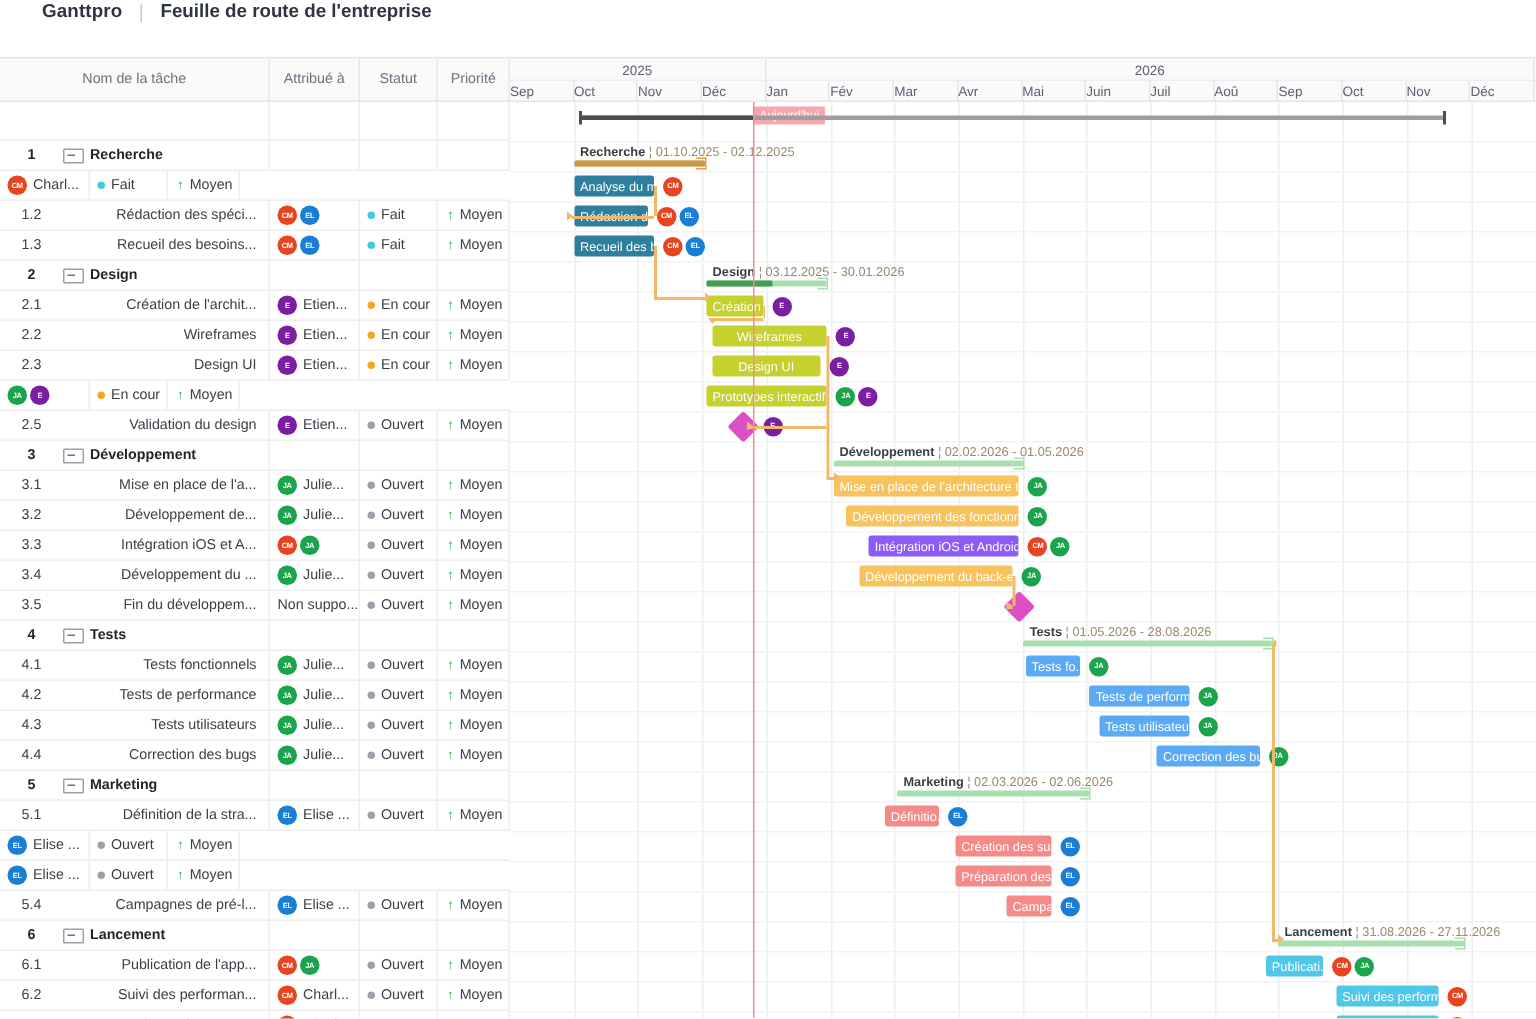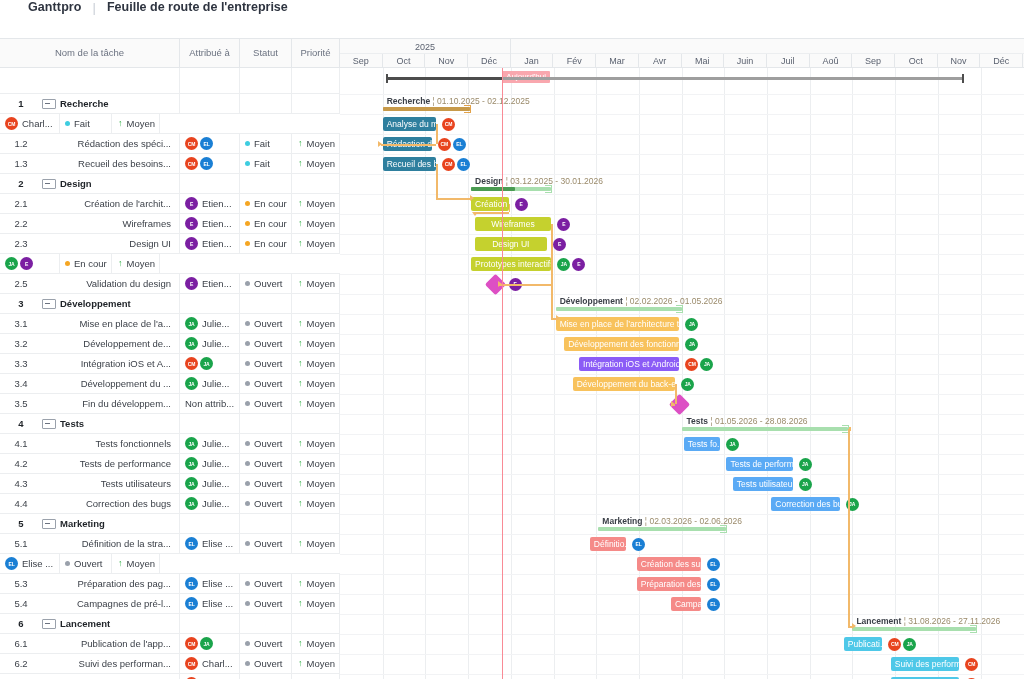--- a/index.html
+++ b/index.html
@@ -89,21 +89,21 @@
   #timeline {
     position: absolute; left: 340px; top: 38px; width: 684px; height: 641px;
     background: #fff; overflow: hidden;
   }
   #tl-years { height: 16px; display: flex; border-top: 1px solid #e4e7ea;
               border-bottom: 1px solid #eceef0; background: #fafafa; }
   .yearcell { font-size: 9px; color: #5b6270; text-align: center; line-height: 16px;
               border-right: 1px solid #e4e7ea; height: 16px; }
   #tl-months { height: 14px; display: flex; border-bottom: 1px solid #e4e7ea;
                background: #fafafa; }
-  .monthcell { font-size: 9px; color: #5b6270; text-align: center; line-height: 14px;
+  .monthcell { font-size: 9px; color: #5b6270; line-height: 14px;
                border-right: 1px solid #e4e7ea; height: 14px; }
 
   #tl-body { position: relative; height: 611px; }
   #colgrid { position: absolute; inset: 0; }
   .vline { position: absolute; top: 0; bottom: 0; width: 1px; background: #eceef0; }
   .rowline { position: absolute; left: 0; right: 0; height: 1px; background: #f2f3f5; }
 
   #today-line {
     position: absolute; top: 0; bottom: 0; width: 1px; background: #f98a95;
   }
@@ -414,21 +414,21 @@
             <span class="parrow">↑</span>
             <span class="plabel">Moyen</span>
           </div>
         </div>
         <div class="grow">
           <div class="gcell gc-name">
             <span class="wbs">3.5</span>
             <span class="tname">Fin du développem...</span>
           </div>
           <div class="gcell gc-assignee">
-            <span class="aname" style="margin-left: 0px;">Non attrib...</span>
+            <span class="aname" style="margin-left: 0px;">Non suppo...</span>
           </div>
           <div class="gcell gc-status">
             <span class="sdot" style="background: rgb(154, 161, 171);"></span>
             <span class="slabel">Ouvert</span>
           </div>
           <div class="gcell gc-priority">
             <span class="parrow">↑</span>
             <span class="plabel">Moyen</span>
           </div>
         </div>
@@ -550,24 +550,20 @@
           <div class="gcell gc-status">
             <span class="sdot" style="background: rgb(154, 161, 171);"></span>
             <span class="slabel">Ouvert</span>
           </div>
           <div class="gcell gc-priority">
             <span class="parrow">↑</span>
             <span class="plabel">Moyen</span>
           </div>
         </div>
         <div class="grow">
-          <div class="gcell gc-name">
-            <span class="wbs">5.3</span>
-            <span class="tname">Préparation des pag...</span>
-          </div>
           <div class="gcell gc-assignee">
             <span class="avatar" style="background: rgb(26, 127, 212);">EL</span>
             <span class="aname">Elise ...</span>
           </div>
           <div class="gcell gc-status">
             <span class="sdot" style="background: rgb(154, 161, 171);"></span>
             <span class="slabel">Ouvert</span>
           </div>
           <div class="gcell gc-priority">
             <span class="parrow">↑</span>
@@ -653,20 +649,21 @@
           <div class="gcell gc-priority">
             <span class="plabel">Moyen</span>
           </div>
         </div>
       </div>
   </div>
 
   <div id="timeline">
     <div id="tl-years">
         <div class="yearcell" style="width: 170.8px;">2025</div>
+        <div class="yearcell" style="width: 512.4px;">2026</div>
       </div>
     <div id="tl-months">
         <div class="monthcell" style="width: 42.7px;">Sep</div>
         <div class="monthcell" style="width: 42.7px;">Oct</div>
         <div class="monthcell" style="width: 42.7px;">Nov</div>
         <div class="monthcell" style="width: 42.7px;">Déc</div>
         <div class="monthcell" style="width: 42.7px;">Jan</div>
         <div class="monthcell" style="width: 42.7px;">Fév</div>
         <div class="monthcell" style="width: 42.7px;">Mar</div>
         <div class="monthcell" style="width: 42.7px;">Avr</div>

